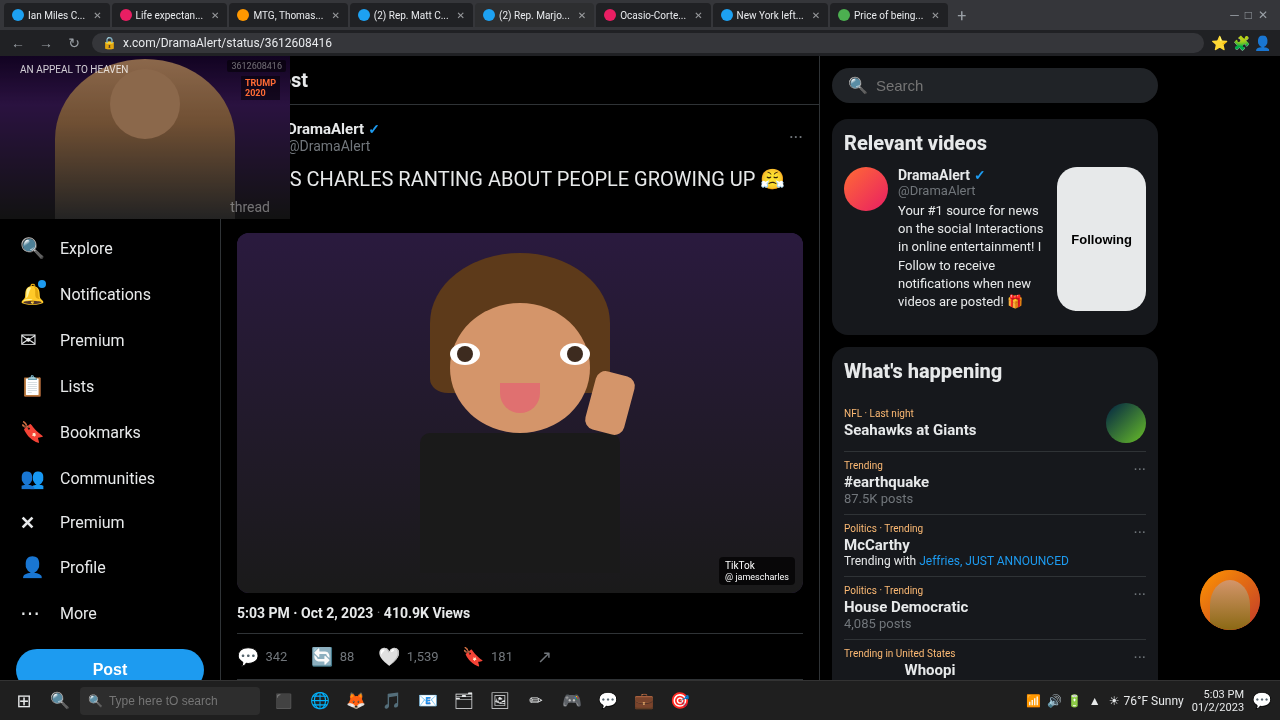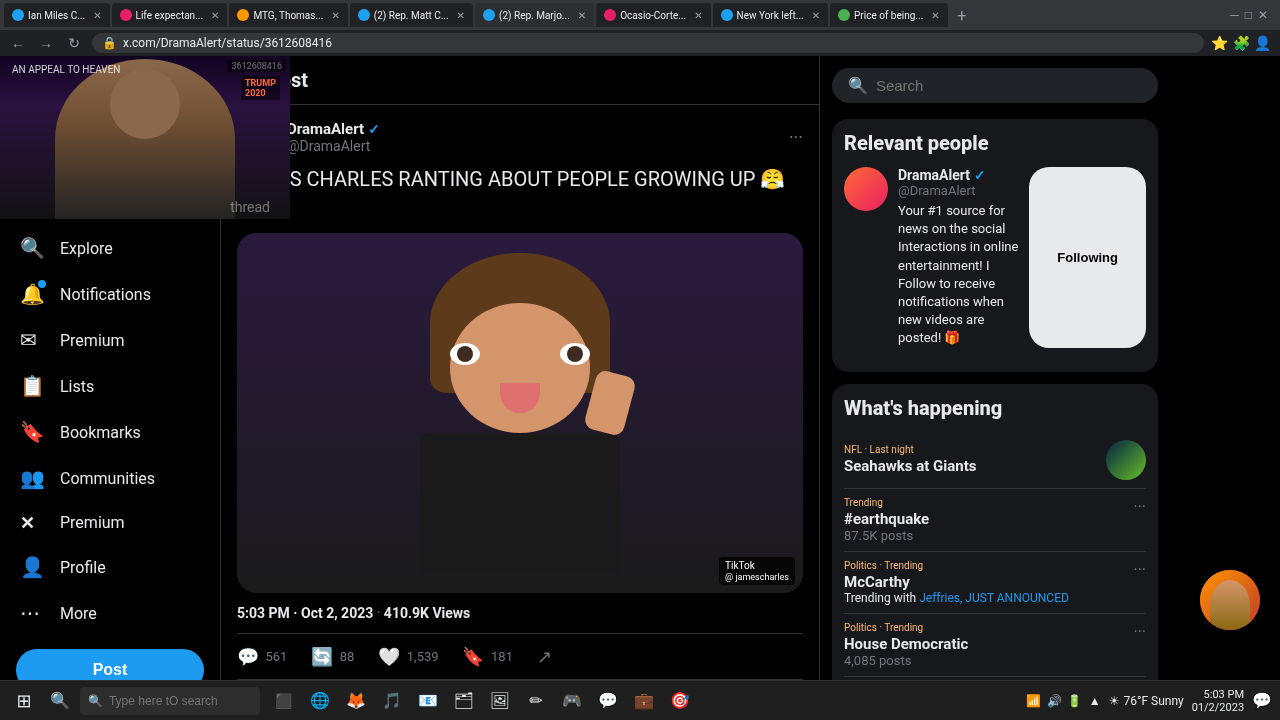--- a/index.html
+++ b/index.html
@@ -123,21 +123,21 @@
     }
     .webcam-overlay::after {
       content: '';
       position: absolute;
       top: 0; left: 0; right: 0; bottom: 0;
       background: rgba(0,0,0,0.3);
     }
     .webcam-text {
       position: absolute;
       top: 8px;
-      left: 12px;
+      left: 20px;
       font-size: 10px;
       color: rgba(255,255,255,0.8);
       z-index: 11;
     }
     .trump-sign {
       position: absolute;
       top: 20px;
       right: 10px;
       font-size: 9px;
       color: #ff6b35;
@@ -278,21 +278,21 @@
     .tweet-text {
       font-size: 20px;
       line-height: 1.4;
       margin-bottom: 12px;
     }
 
     .tweet-video {
       width: 100%;
       height: 360px;
       background: #1a1a2e;
-      border-radius: 20px;
+      border-radius: 12px;
       overflow: hidden;
       position: relative;
       margin-bottom: 12px;
     }
     .video-content {
       width: 100%;
       height: 100%;
       background: linear-gradient(180deg, #2d1b4e 0%, #8B7355 40%, #5d4037 80%, #2d1b4e 100%);
       display: flex;
       align-items: center;
@@ -410,21 +410,21 @@
     .relevant-bio {
       color: #e7e9ea;
       font-size: 13px;
       line-height: 1.4;
     }
     .follow-btn {
       background: #e7e9ea;
       color: #000;
       border: none;
       border-radius: 20px;
-      padding: 6px 28px;
+      padding: 6px 14px;
       font-size: 13px;
       font-weight: 700;
       cursor: pointer;
       white-space: nowrap;
     }
 
     .trending-item {
       padding: 8px 0;
       border-bottom: 1px solid #2f3336;
       cursor: pointer;
@@ -756,21 +756,21 @@
 
       <div class="tweet-meta">
         <span>5:03 PM · Oct 2, 2023</span> ·
         <span>410.9K</span>
         <span>Views</span>
       </div>
 
       <div class="tweet-actions">
         <div class="action-item">
           <span class="action-icon">💬</span>
-          <span>561</span>
+          <span>342</span>
         </div>
         <div class="action-item">
           <span class="action-icon">🔄</span>
           <span>88</span>
         </div>
         <div class="action-item">
           <span class="action-icon">🤍</span>
           <span>1,539</span>
         </div>
         <div class="action-item">
@@ -786,21 +786,21 @@
   </div>
 
   <div class="right-sidebar">
 
     <div class="search-bar">
       <span class="search-icon">🔍</span>
       <input class="search-input" type="text" placeholder="Search" style="">
     </div>
 
     <div class="right-panel-section">
-      <div class="right-panel-title">Relevant people</div>
+      <div class="right-panel-title">Relevant videos</div>
       <div class="relevant-person">
         <div class="relevant-avatar" style="background:linear-gradient(135deg,#ff6b35,#e91e63)"></div>
         <div class="relevant-info">
           <div class="relevant-name">
             <span>DramaAlert</span>
             <span class="verified-badge">✓</span>
           </div>
           <div class="relevant-handle">@DramaAlert</div>
           <div class="relevant-bio">Your #1 source for news on the social Interactions in online entertainment! I Follow to receive notifications when new videos are posted! 🎁</div>
         </div>

